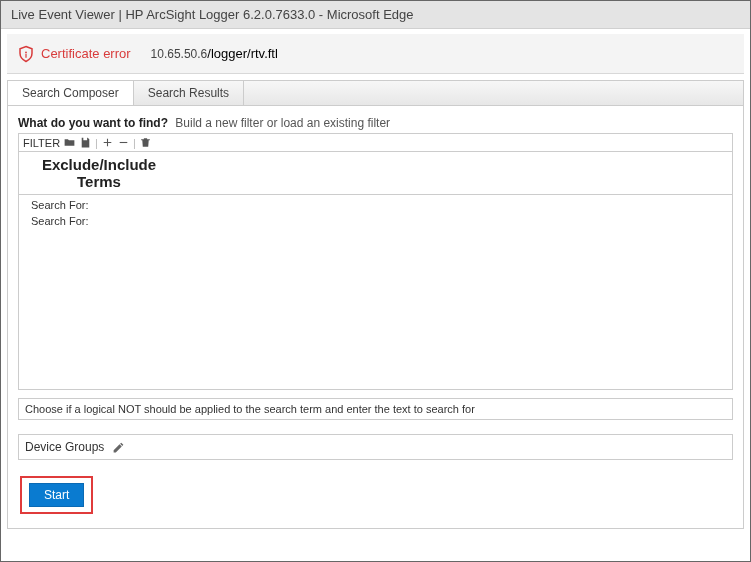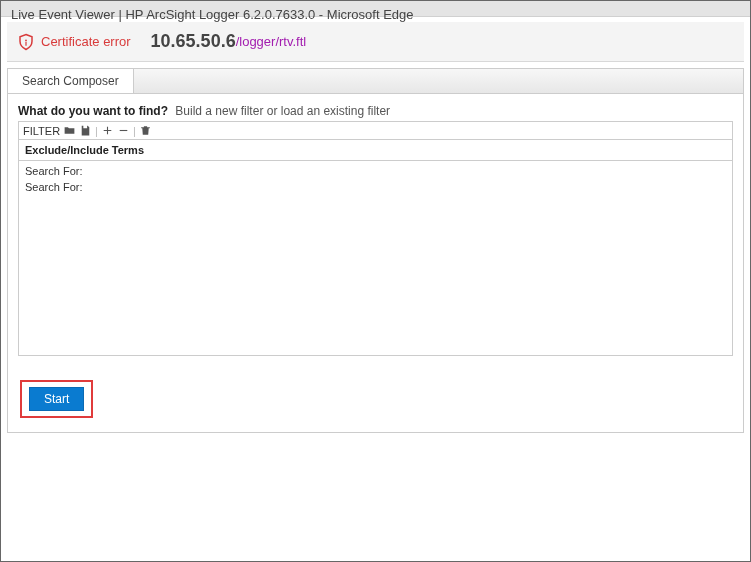--- a/index.html
+++ b/index.html
@@ -9,21 +9,21 @@
     font-size: 12px;
     color: #333;
     background: #fff;
     width: 751px;
     height: 562px;
     border: 1px solid #666;
     overflow: hidden;
   }
   .titlebar {
     background: #e4e4e4;
-    height: 16px;
+    height: 28px;
     line-height: 28px;
     padding: 0 10px;
     font-size: 13px;
     color: #444;
     border-bottom: 1px solid #d0d0d0;
   }
   .addrbar {
     background: #f4f4f4;
     height: 40px;
     display: flex;
@@ -36,22 +36,22 @@
     width: 18px; height: 18px;
     margin-right: 6px;
     flex-shrink: 0;
   }
   .cert-error {
     color: #d83b3b;
     font-size: 13px;
     margin-right: 20px;
     text-align: center;
   }
-  .url-host { color: #444; font-size: 18px; font-weight: bold; }
-  .url-path { color: #a21caf; font-size: 13px; }
+  .url-host { color: #444; font-size: 12px; }
+  .url-path { color: #000000; font-size: 13px; }
   .tabs {
     display: flex;
     margin: 6px 6px 0 6px;
     background: linear-gradient(#f7f7f7,#e7e7e7);
     border: 1px solid #ccc;
     border-bottom: none;
   }
   .tab {
     padding: 5px 14px;
     font-size: 12px;
@@ -83,31 +83,32 @@
     color: #333;
   }
   .filter-bar .label { font-weight: normal; }
   .ico { width: 13px; height: 13px; display:inline-block; fill:#555; }
   .divider { color:#bbb; }
   .col-headers {
     display: flex;
     border: 1px solid #ccc;
     border-top: none;
     font-weight: bold;
-    font-size: 11px;
+    font-size: 15px;
     color: #222;
+    text-align: center;
   }
   .col-headers div { padding: 4px 6px; }
   .col-exc { width: 160px; border-right: 0px solid #eee;}
   .col-terms { flex: 1; }
   .search-area {
     border: 1px solid #ccc;
     border-top: none;
     height: 195px;
-    padding: 4px 6px;
+    padding: 4px 12px;
     font-size: 11px;
     color: #333;
   }
   .search-area div { margin-bottom: 4px; }
   .hint-bar {
     border: 1px solid #ccc;
     border-top: 1px solid #ccc;
     margin-top: 8px;
     padding: 4px 6px;
     font-size: 11px;
@@ -158,20 +159,21 @@
     <circle cx="12" cy="10" r="1.2" fill="#d83b3b"></circle>
     <rect x="11.2" y="12" width="1.6" height="5" fill="#d83b3b"></rect>
   </svg>
   <span class="cert-error">Certificate error</span>
   <span class="url-host">10.65.50.6</span>
     <span class="url-path">/logger/rtv.ftl</span>
 </div>
 
 <div class="tabs">
   <div class="tab active">Search Composer</div>
+  <div class="tab">Search Results</div>
 </div>
 
 <div class="content">
 
   <div class="prompt-line">
     <b>What do you want to find?</b>
     <span class="sub">Build a new filter or load an existing filter</span>
   </div>
 
   <div class="filter-bar">
@@ -197,24 +199,31 @@
 
   <div class="col-headers">
     <div class="col-exc">Exclude/Include Terms</div>
   </div>
 
   <div class="search-area">
     <div>Search For:</div>
     <div>Search For:</div>
   </div>
 
+  <div class="hint-bar">Choose if a logical NOT should be applied to the search term and enter the text to search for</div>
 
   <div class="section-gap"></div>
 
 
+  <div class="group-row">
+    <span>Device Groups</span>
+    <svg class="pencil" viewBox="0 0 24 24">
+        <path d="M3 17l11-11 4 4L7 21H3z M15 5l2-2 4 4-2 2z"></path>
+      </svg>
+  </div>
 
 
   <div class="start-wrap">
     <span class="highlight-box">
       <button class="start-btn">Start</button>
     </span>
   </div>
 
 </div>
 

